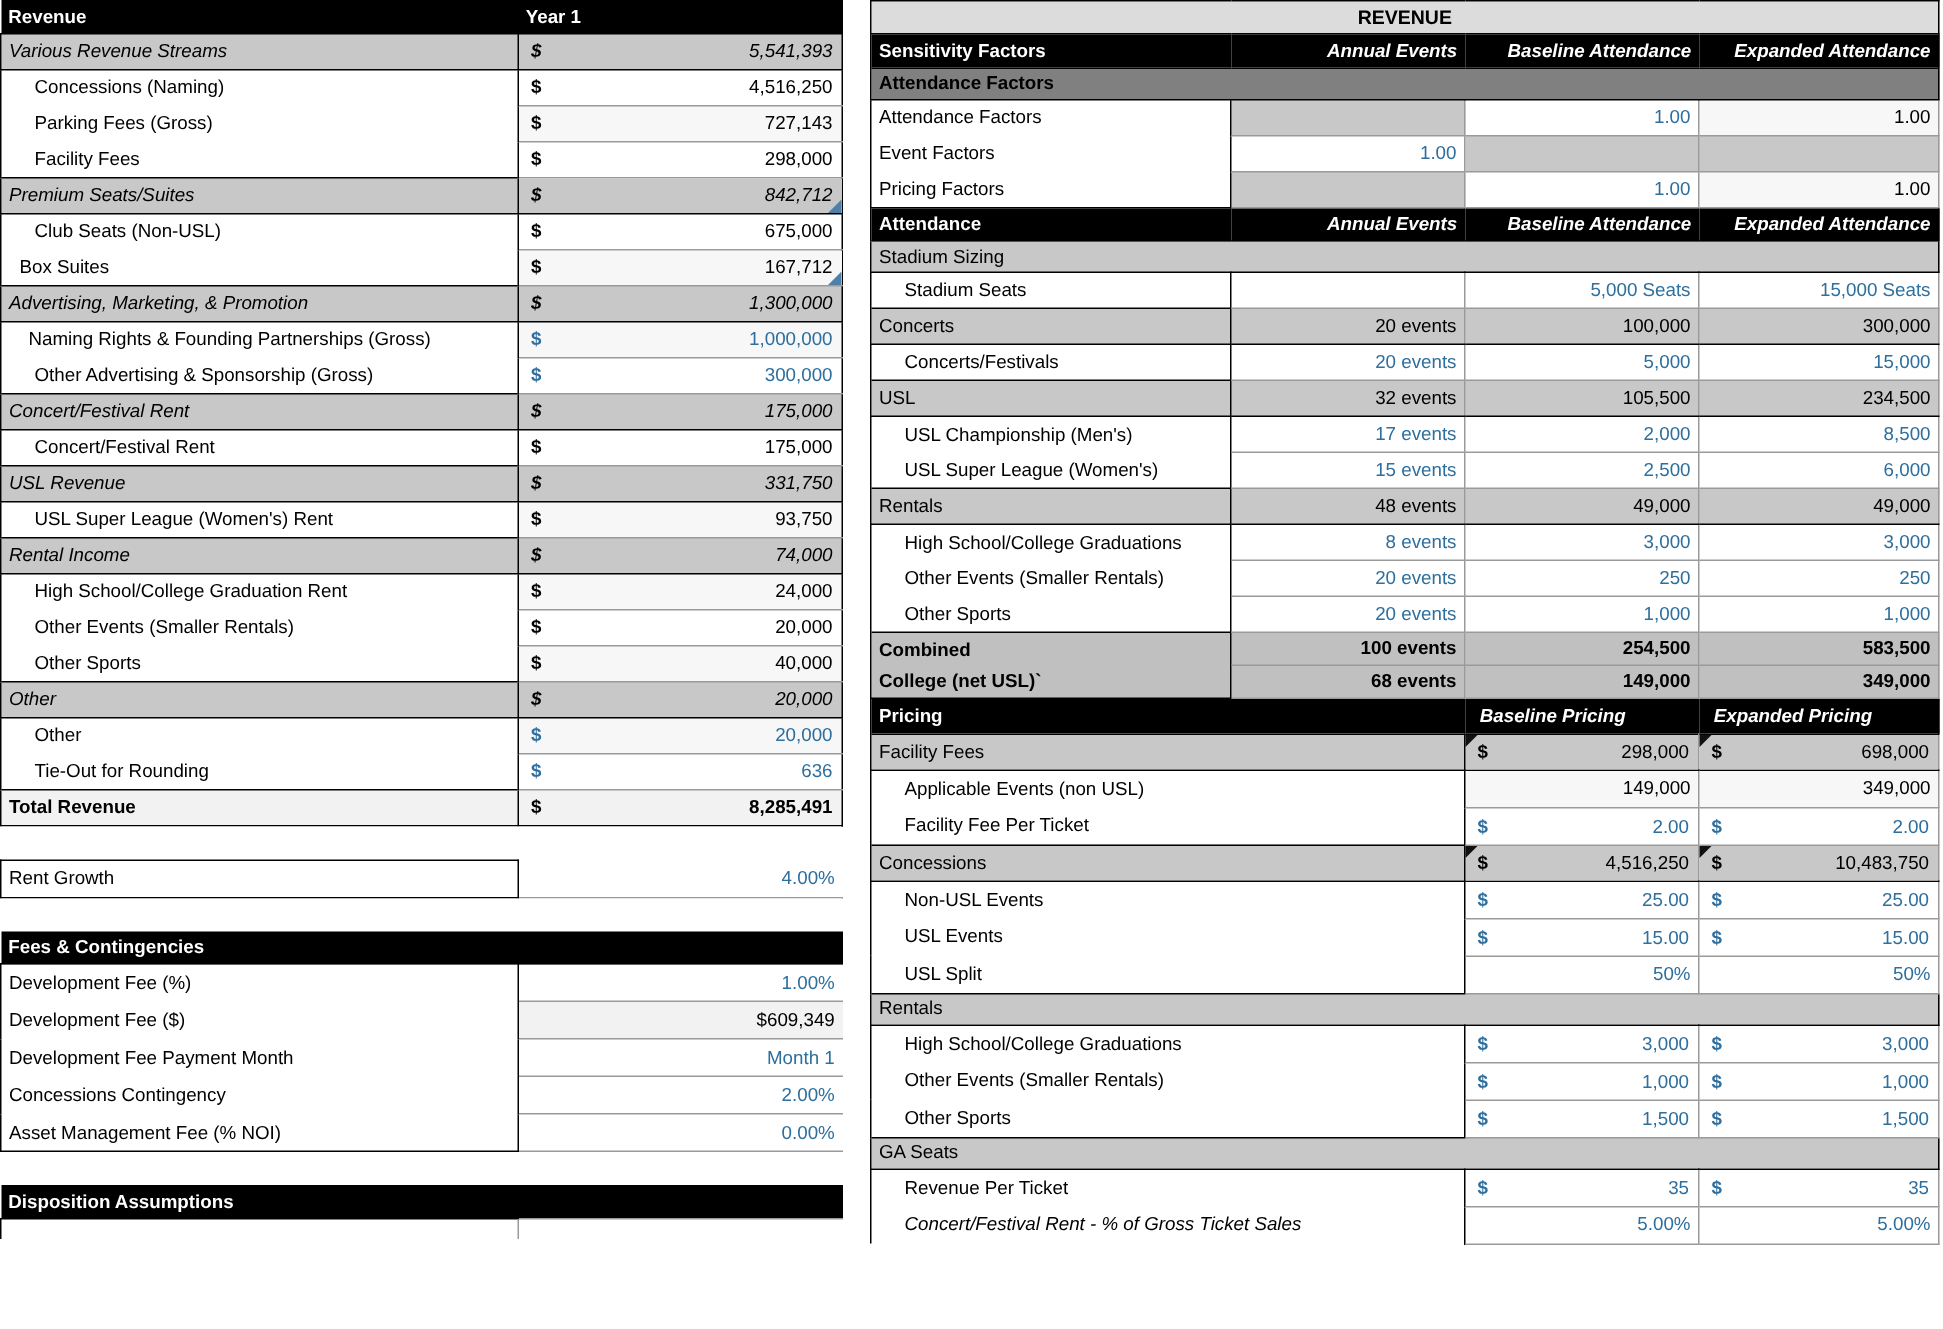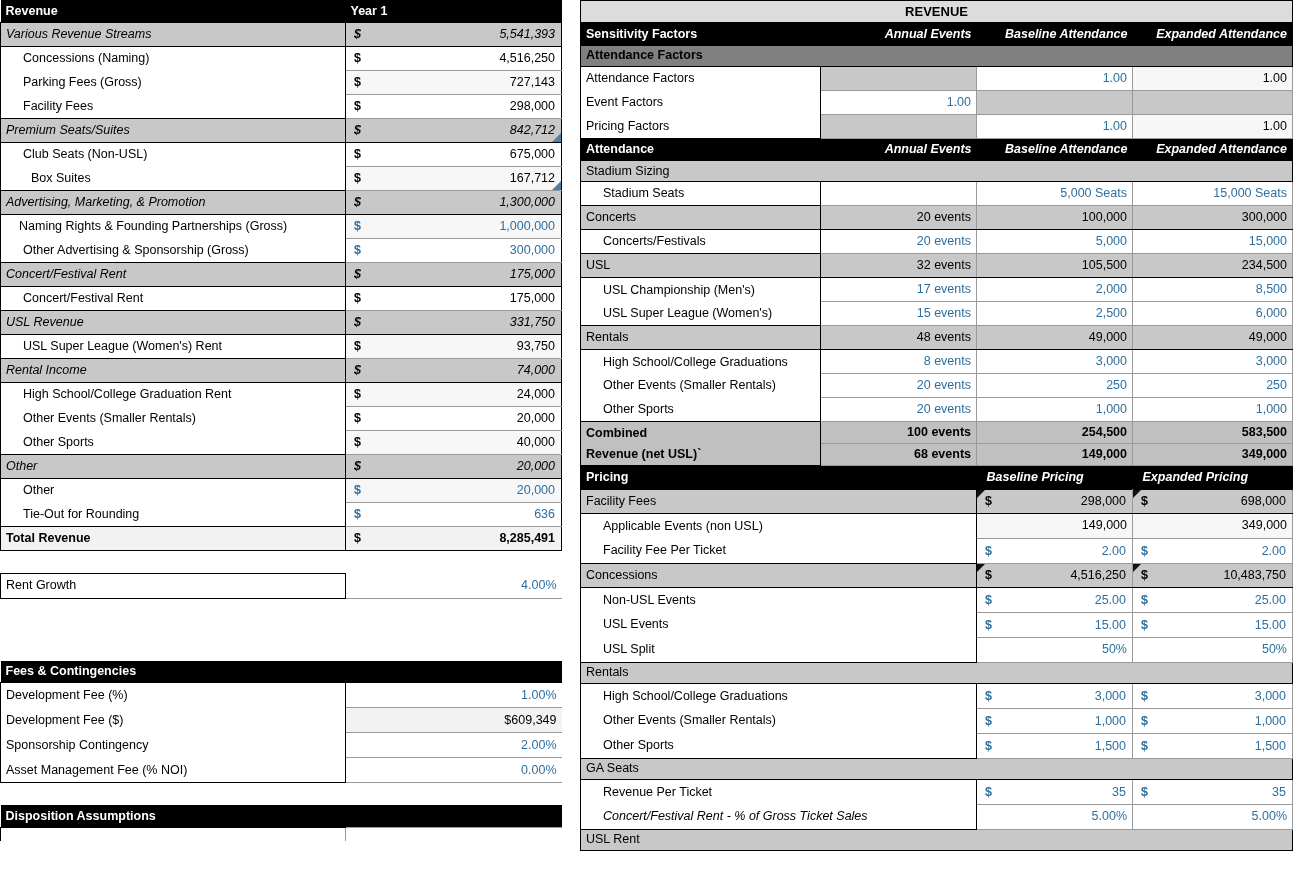--- a/index.html
+++ b/index.html
@@ -165,21 +165,21 @@
             </td>
             <td class="br f-white sb " style="height: 24px;">
               <div class="money ">
                 <span class="sym">$</span>
                 <span class="amt">675,000</span>
               </div>
             </td>
           </tr>
           <tr>
             <td class="bl br f-white " style="height: 24px;">
-              <div class="cell cell indent1 " style="padding-left: 30px;">Box Suites</div>
+              <div class="cell cell indent1 " style="padding-left: 12px;">Box Suites</div>
             </td>
             <td class="br f-lighter sb tri-br " style="height: 24px;">
               <div class="money ">
                 <span class="sym">$</span>
                 <span class="amt">167,712</span>
               </div>
             </td>
           </tr>
           <tr>
             <td class="bl br f-gray bt bb " style="height: 24px;">
@@ -363,21 +363,21 @@
           </td>
           <td class="f-white sb" style="height:25px;">
             <div class="cell right blue">4.00%</div>
           </td>
         </tr>
       </tbody>
     </table>
 
     <div class="gap" style="height:22px;"></div>
 
-    <table class="grid" style="width:561px;margin-top:40px;">
+    <table class="grid" style="width:561px;">
       <colgroup>
           <col style="width:345px">
           <col style="width:216px">
         </colgroup>
       <tbody id="fees-body">
           <tr class="hdr">
             <td colspan="2" style="height: 22px;">
               <div class="cell bold">Fees &amp; Contingencies</div>
             </td>
           </tr>
@@ -392,21 +392,29 @@
           <tr>
             <td class="f-white bl br " style="height: 25px;">
               <div class="cell ">Development Fee ($)</div>
             </td>
             <td class="f-light sb " style="height: 25px;">
               <div class="cell right ">$609,349</div>
             </td>
           </tr>
           <tr>
             <td class="f-white bl br " style="height: 25px;">
-              <div class="cell ">Sponsorship Contingency</div>
+              <div class="cell ">Development Fee Payment Month</div>
+            </td>
+            <td class="f-white sb " style="height: 25px;">
+              <div class="cell right blue">Month 1</div>
+            </td>
+          </tr>
+          <tr>
+            <td class="f-white bl br " style="height: 25px;">
+              <div class="cell ">Concessions Contingency</div>
             </td>
             <td class="f-white sb " style="height: 25px;">
               <div class="cell right blue">2.00%</div>
             </td>
           </tr>
           <tr>
             <td class="f-white bl br bb " style="height: 25px;">
               <div class="cell ">Asset Management Fee (% NOI)</div>
             </td>
             <td class="f-white sb " style="height: 25px;">
@@ -707,21 +715,21 @@
             </td>
             <td class="f-gray2 sb sr bt " style="height: 22px;">
               <div class="cell right bold">254,500</div>
             </td>
             <td class="f-gray2 sb sr br bt " style="height: 22px;">
               <div class="cell right bold">583,500</div>
             </td>
           </tr>
           <tr>
             <td class="f-gray2 bl br bb " style="height: 22px;">
-              <div class="cell bold">Revenue (net USL)`</div>
+              <div class="cell bold">College (net USL)`</div>
             </td>
             <td class="f-gray2 sb sr bb " style="height: 22px;">
               <div class="cell right bold">68 events</div>
             </td>
             <td class="f-gray2 sb sr bb " style="height: 22px;">
               <div class="cell right bold">149,000</div>
             </td>
             <td class="f-gray2 sb sr br bb " style="height: 22px;">
               <div class="cell right bold">349,000</div>
             </td>
@@ -936,22 +944,17 @@
             <td class="f-white bl br" style="height: 25px; font-style: italic;">
               <div class="cell " style="padding-left: 22px;">Concert/Festival Rent - % of Gross Ticket Sales</div>
             </td>
             <td class="f-white sb sr " style="height: 25px;">
               <div class="cell right blue">5.00%</div>
             </td>
             <td class="f-white sb sr br " style="height: 25px;">
               <div class="cell right blue">5.00%</div>
             </td>
           </tr>
-          <tr>
-            <td class="f-gray bl br bt bb" colspan="3" style="height: 21px;">
-              <div class="cell ">USL Rent</div>
-            </td>
-          </tr>
         </tbody>
     </table>
   </div>
 
 </div>
 
 </body></html>

